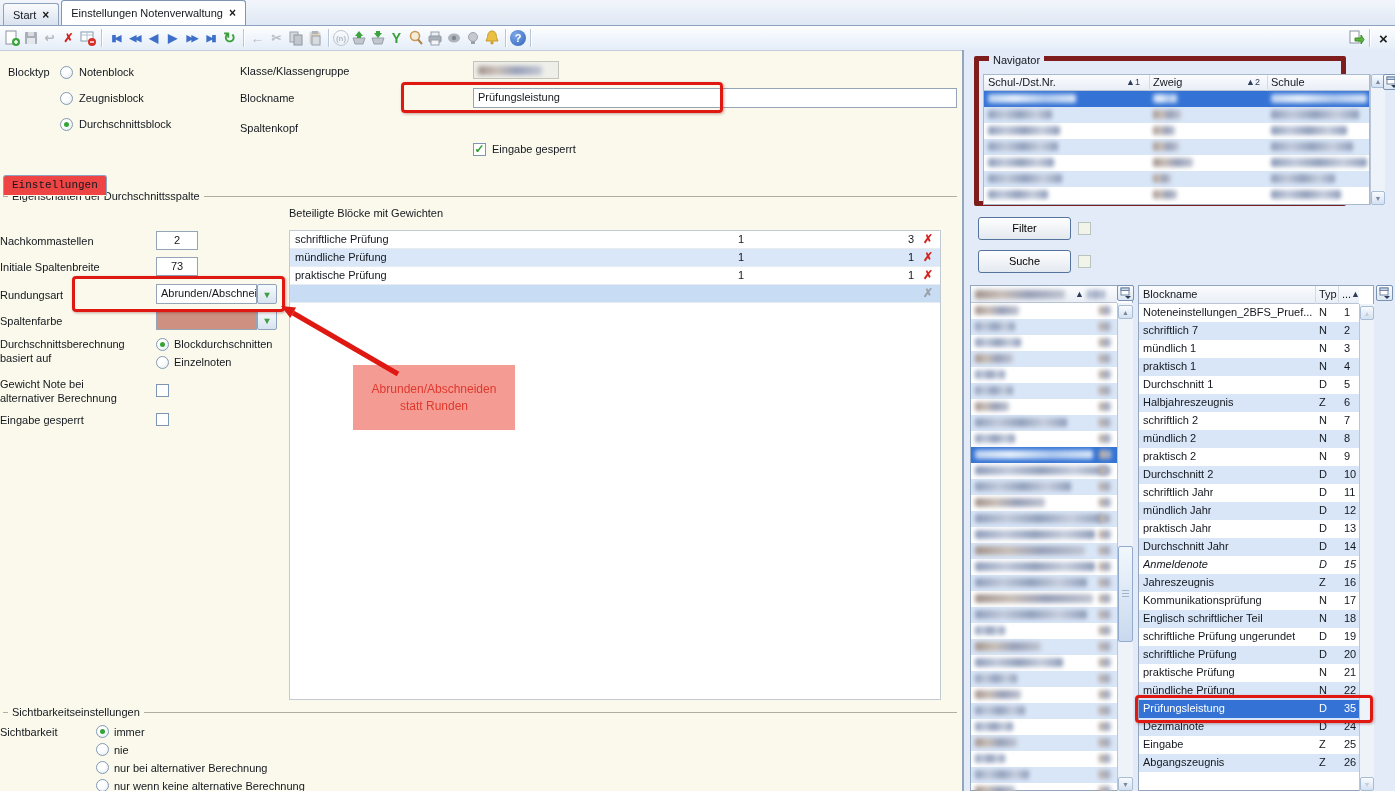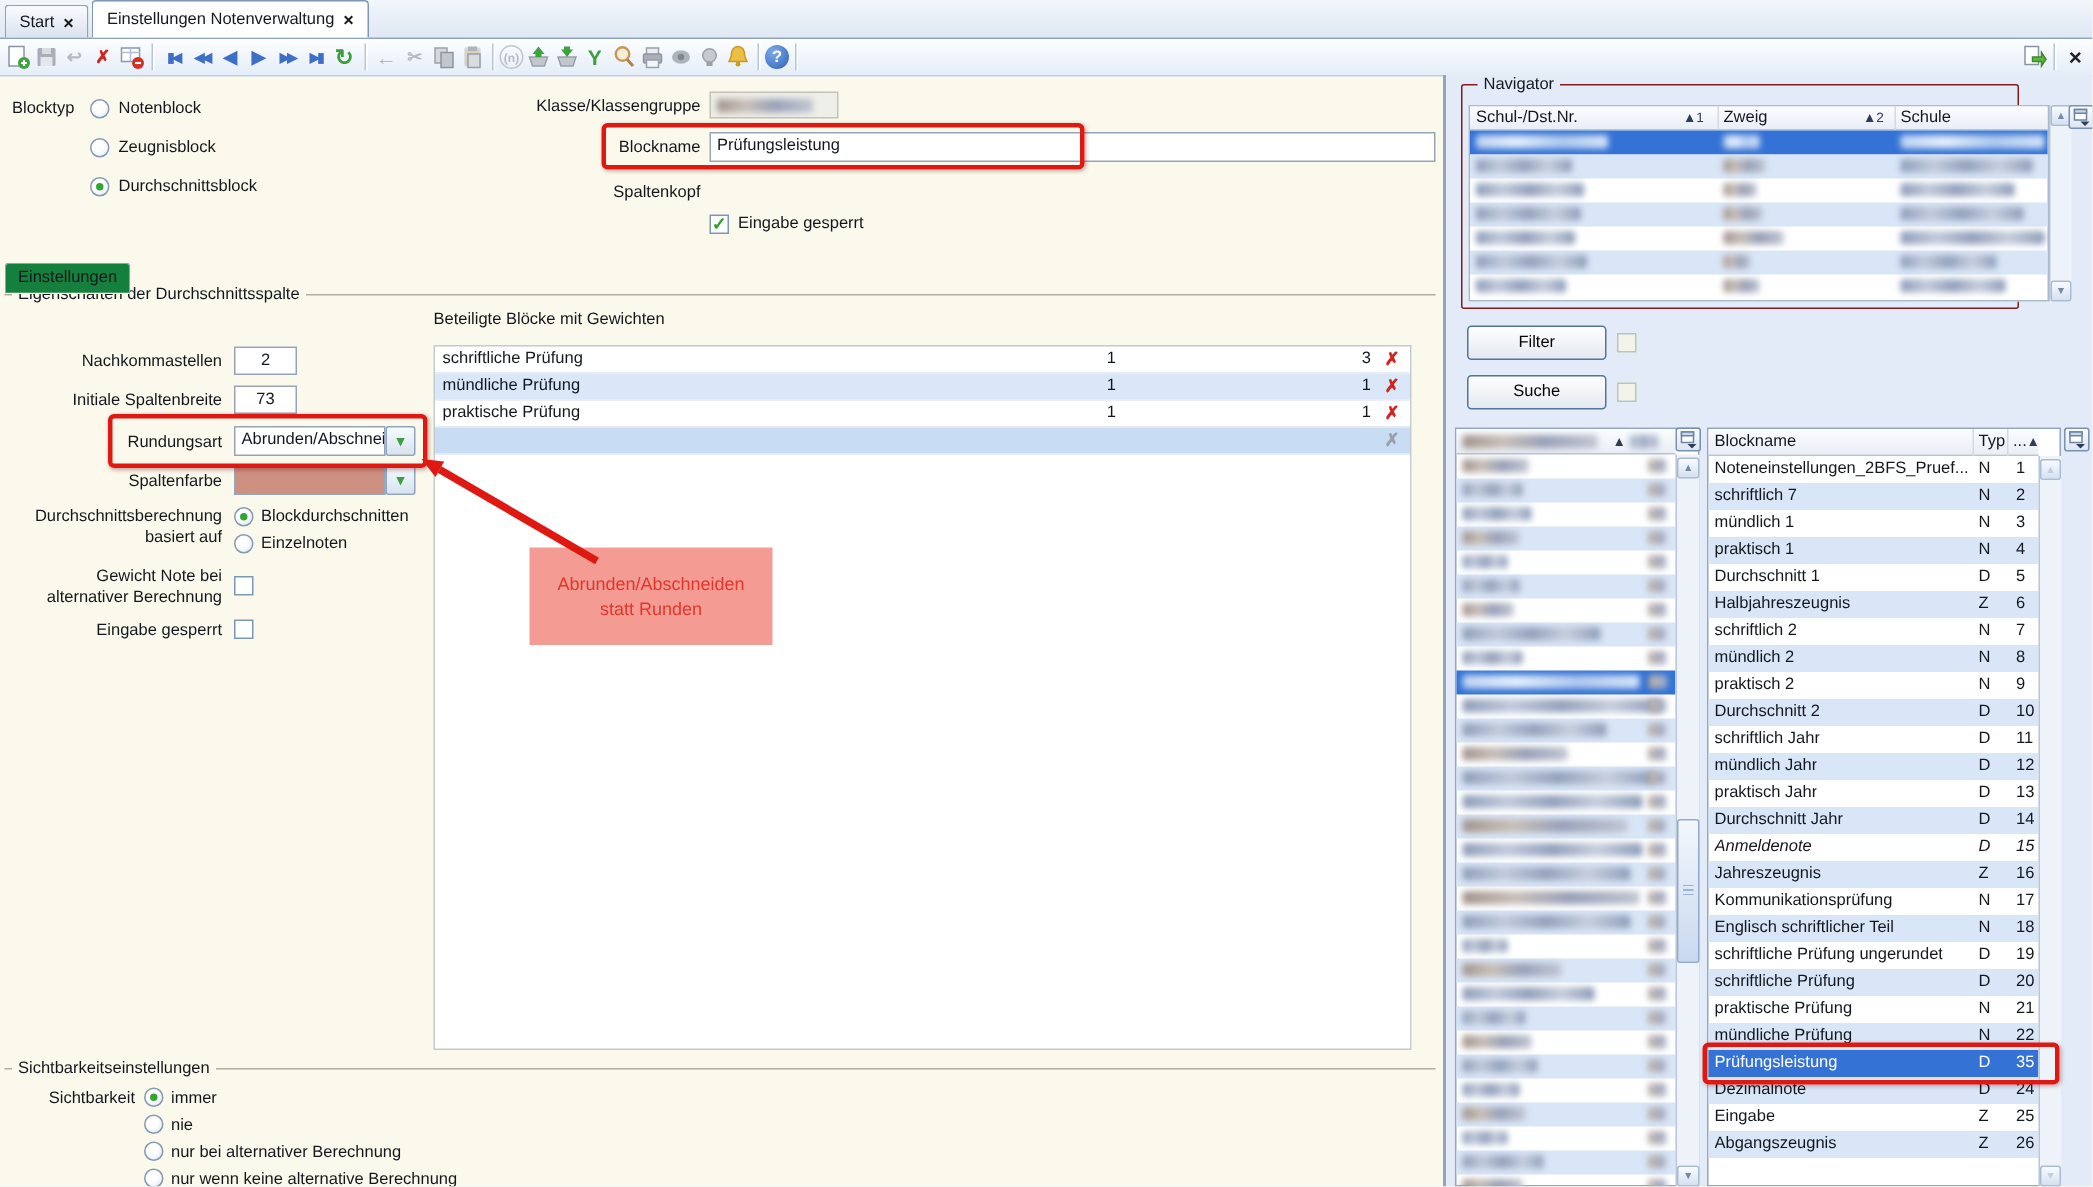--- a/index.html
+++ b/index.html
@@ -1,20 +1,20 @@
 <!DOCTYPE html>
 <html><head>
 <meta charset="utf-8">
 <style>
   * { margin:0; padding:0; box-sizing:border-box; }
   body { font-family:"Liberation Sans", sans-serif; background:#ECF2FA; }
   .screen { position:relative; width:1395px; height:791px; overflow:hidden; background:#FAF9EC; font-size:11px; color:#14181E; }
   .abs { position:absolute; }
   .lbl { font-size:11px; white-space:nowrap; }
-  .rlbl { text-align:right; }
+  .rlbl { text-align:left; }
 
   
   .tabstrip { position:absolute; left:0; top:0; width:1395px; height:26px; background:linear-gradient(#F2F6FB,#DFE8F4); border-bottom:1px solid #8DA2BC; display:flex; align-items:flex-end; padding-left:3px; }
   .tab { height:22px; display:flex; align-items:center; gap:6px; padding:0 9px; border:1px solid #8DA2BC; border-bottom:none; border-radius:3px 3px 0 0; margin-right:2px; background:linear-gradient(#FAFBFD,#D9E2EF); cursor:default; }
   .tab.active { background:#FFFFFF; height:25px; border-color:#7E96B4; position:relative; z-index:2; }
   .tab .tclose { font-weight:bold; font-size:12px; color:#1A1A1A; line-height:10px; }
 
   
   .toolbar { position:absolute; left:0; top:26px; width:1395px; height:25px; background:linear-gradient(#FDFEFF,#E4EDF8); border-bottom:1px solid #C2CEDE; display:flex; align-items:center; padding:0 2px; }
   .tb { width:19px; height:20px; display:flex; align-items:center; justify-content:center; font-size:12px; font-weight:bold; border-radius:2px; flex:0 0 auto; }
@@ -27,40 +27,40 @@
 
   
   .groupline { border-top:1px solid #AEB09F; }
   .legend { position:absolute; background:#FAF9EC; padding:0 4px; font-size:11px; }
   .radio { position:absolute; width:13px; height:13px; border:1px solid #8399B4; border-radius:50%; background:radial-gradient(circle at 35% 30%, #FFFFFF 40%, #DCE6F0); }
   .radio.sel::after { content:""; position:absolute; left:3px; top:3px; width:5px; height:5px; border-radius:50%; background:#35A435; }
   .cb { position:absolute; width:13px; height:13px; border:1px solid #7E96B4; background:#FFFFFF; font-size:12px; font-weight:bold; color:#2BA02B; line-height:11px; text-align:center; }
   .cb.dim { background:#F2F4EC; border-color:#B9C4BE; }
   .inp { position:absolute; border:1px solid #96A4B8; background:#FFF; font-size:11px; padding:2px 4px; white-space:nowrap; overflow:hidden; }
   .combo-arrow { position:absolute; width:20px; border:1px solid #8FA4BC; background:linear-gradient(#F6FAFD,#D7E3F0); color:#3E9E44; font-size:10px; font-weight:bold; display:flex; align-items:center; justify-content:center; border-radius:2px; }
-  .tabbtn { position:absolute; border:1px solid #8CA2BE; border-bottom:1px solid #FAF9EC; border-radius:3px 3px 0 0; background:#15803d; padding:3px 8px 4px; z-index:2; }
+  .tabbtn { position:absolute; border:1px solid #8CA2BE; border-bottom:1px solid #FAF9EC; border-radius:3px 3px 0 0; background:#ef4444; padding:3px 8px 4px; z-index:2;font-family:Liberation Mono, monospace; }
 
   
   .wtable { position:absolute; left:289px; top:230px; width:652px; height:470px; background:#FFF; border:1px solid #C2CAD4; }
   .whead { position:relative; height:20px; background:linear-gradient(#FBFCFE,#EEF2F8); border-bottom:1px solid #C5CCD6; }
   .whead span { position:absolute; top:3px; font-size:11px; }
   .wcol-sep { position:absolute; top:0; width:1px; background:#D5DAE2; }
   .wrow { position:relative; height:18px; border-bottom:1px solid #E8ECF1; }
   .wrow .c { position:absolute; top:2px; font-size:11px; white-space:nowrap; }
   .wrow .num { text-align:right; }
   .wdel { position:absolute; top:1px; left:629px; width:18px; height:15px; text-align:center; font-weight:bold; font-size:12px; line-height:15px; }
 
   
   .redbox { position:absolute; border:3px solid #E01812; border-radius:4px; box-shadow:1px 1px 3px rgba(100,0,0,.35); z-index:30; pointer-events:none; }
   .callout { position:absolute; left:353px; top:365px; width:162px; height:65px; background:#F49B93; color:#E0382D; font-size:12px; text-align:center; display:flex; flex-direction:column; justify-content:center; line-height:17px; z-index:30; }
   .arrowsvg { position:absolute; left:0; top:0; z-index:31; pointer-events:none; }
 
   
   .rpane { position:absolute; left:962px; top:50px; width:433px; height:741px; background:#E2EBF7; border-left:2px solid #93A6BD; }
-  .navfs { position:absolute; left:10px; top:6px; width:372px; height:150px; border:1px solid #7f1d1d; border-radius:2px; }
+  .navfs { position:absolute; left:10px; top:6px; width:372px; height:150px; border:5px solid #7f1d1d; border-radius:2px; }
   .navfs .legend { background:#E2EBF7; left:10px; top:-7px; }
   .gridhead { background:linear-gradient(#FBFCFE,#E9EEF6); border-bottom:1px solid #B9C4D4; }
   .sorttxt { font-size:9px; color:#2D3C58; }
   .btn { position:absolute; width:93px; height:23px; border:1px solid #54749E; border-radius:3px; background:linear-gradient(#FEFEFE,#E4E9F0); font-size:11px; text-align:center; line-height:21px; }
   .scroll { position:absolute; background:#EEF3FA; border-left:1px solid #B9C6D8; }
   .sbtn { position:absolute; left:0; width:100%; height:14px; background:linear-gradient(#F8FBFE,#D5E1F1); border:1px solid #A8BCD6; border-radius:2px; color:#7888A0; font-size:7px; text-align:center; line-height:13px; }
   .sbtn.dim { color:#C3CDDC; }
   .sthumb { position:absolute; left:0; width:100%; background:linear-gradient(#F2F7FD,#C9D9EE); border:1px solid #92ABCC; border-radius:2px; }
   .sthumb::after { content:""; position:absolute; left:3px; right:3px; top:calc(50% - 4px); height:7px; background:repeating-linear-gradient(#9FB4D0 0 1px, transparent 1px 3px); }
   .list { position:absolute; background:#FFF; border:1px solid #93A6BD; }

